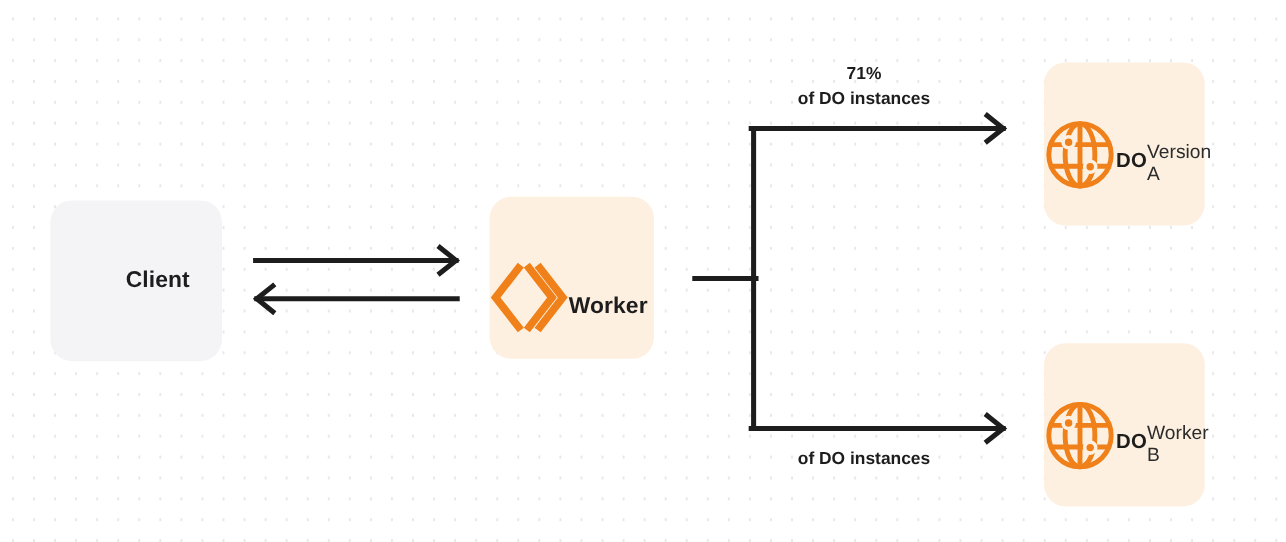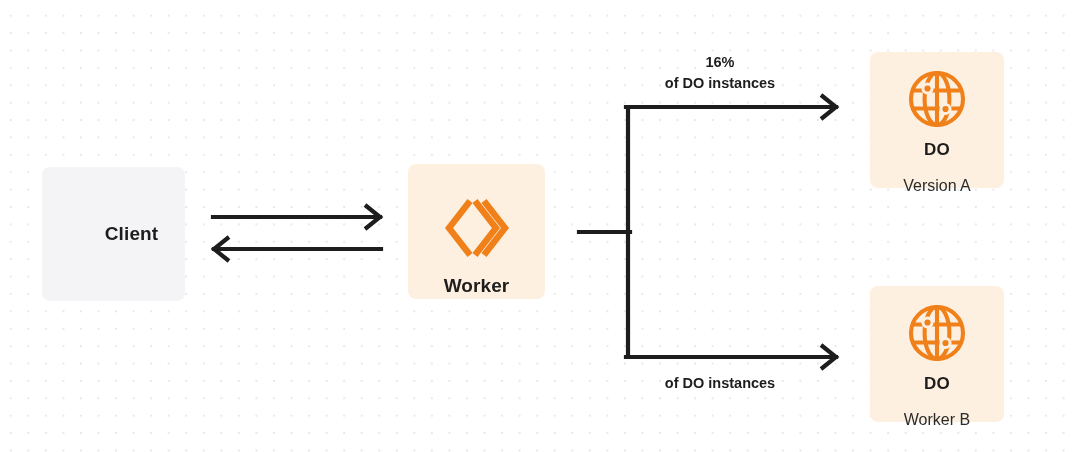--- a/index.html
+++ b/index.html
@@ -16,23 +16,23 @@
     background-size: 17.55px 17.4px;
     background-position: 2px 7px;
     overflow: hidden;
     font-family: "Liberation Sans", sans-serif;
     -webkit-font-smoothing: antialiased;
   }
 
   .node {
     position: absolute;
     box-sizing: border-box;
-    border-radius: 8px;
+    border-radius: 18px;
     display: flex;
-    flex-direction: column;
+    flex-direction: row;
     align-items: center;
     justify-content: center;
   }
 
   
   #client-node {
     left: 42px;
     top: 167px;
     width: 143px;
     height: 134px;
@@ -196,21 +196,21 @@
         </g>
         <circle cx="20.5" cy="19.5" r="4.6" fill="#f08019" stroke="#fdf0e0" stroke-width="3"></circle>
         <circle cx="38.5" cy="40" r="4.6" fill="#f08019" stroke="#fdf0e0" stroke-width="3"></circle>
       </svg>
     </div>
     <div class="do-title">DO</div>
     <div class="do-sub">Worker B</div>
   </div>
 
   <div class="edge-label" id="label-top">
-    <div>16%</div>
+    <div>71%</div>
     <div>of DO instances</div>
   </div>
 
   <div class="edge-label" id="label-bottom">
     <div>of DO instances</div>
   </div>
 
 </div>
 
 </body></html>

